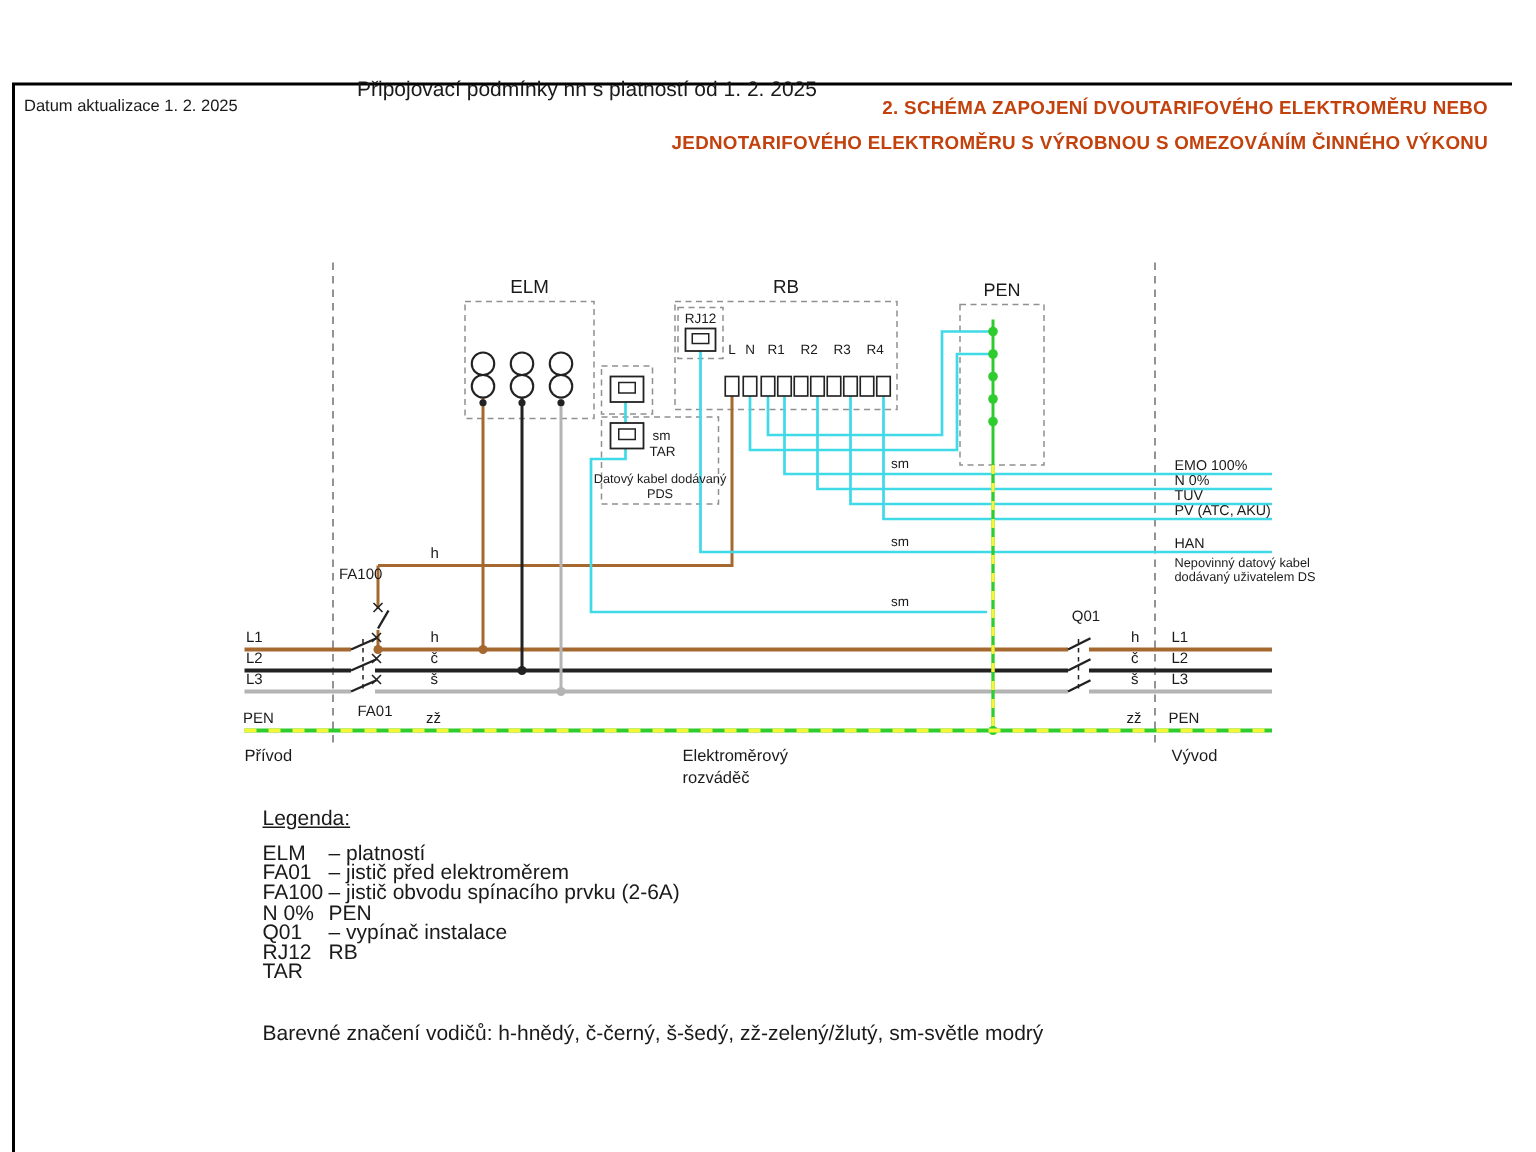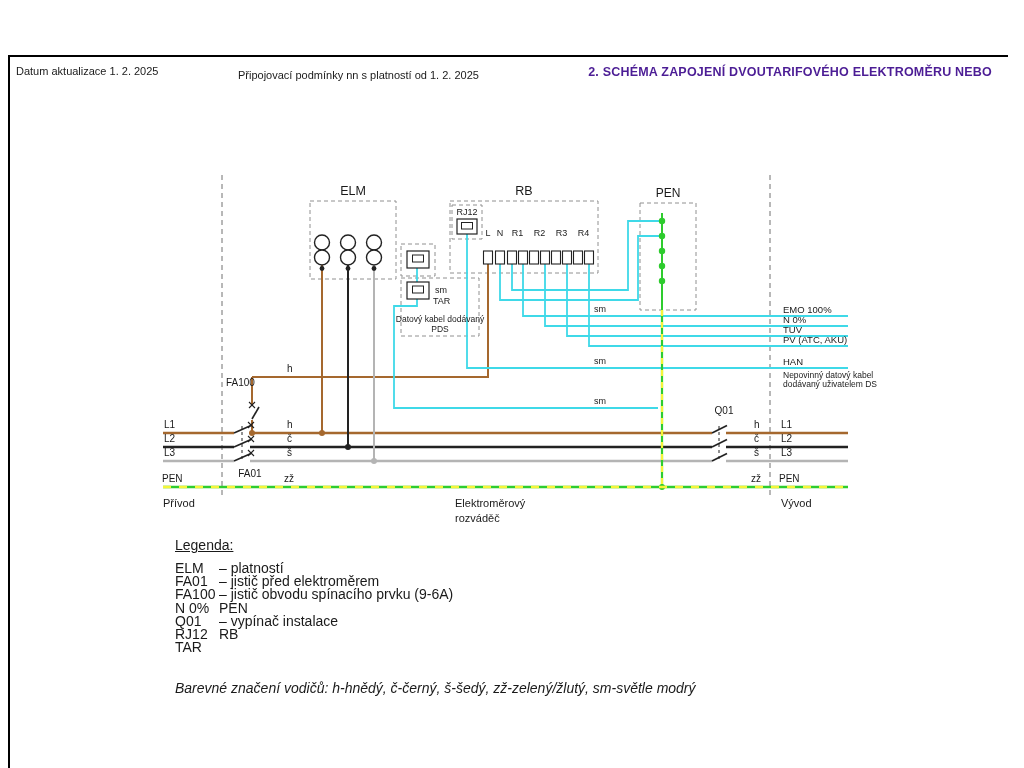--- a/index.html
+++ b/index.html
@@ -1,40 +1,41 @@
 <!DOCTYPE html>
 <html><head>
 <meta charset="utf-8">
 <style>
   * { margin:0; padding:0; box-sizing:border-box; }
   html,body { width:1024px; height:768px; background:#fff; }
   body { font-family:"Liberation Sans",sans-serif; color:#1a1a1a; }
   .page { position:relative; width:1008px; height:768px; background:#fff; overflow:hidden;margin-top:25px; }
   .frame { position:absolute; left:8px; top:30px; width:1008px; height:730px; border:2px solid #000; }
   .hdr-date { position:absolute; left:16px; top:40px; font-size:11px; }
-  .hdr-doc  { position:absolute; left:238px; top:44px; font-size:11px; }
+  .hdr-doc  { position:absolute; left:238px; top:26px; font-size:14px; }
   .hdr-title{ position:absolute; right:16px; top:36px; text-align:right; font-size:12.5px;
-              font-weight:bold; color:#4c1d95; line-height:23px; letter-spacing:.2px; }
+              font-weight:bold; color:#c2410c; line-height:23px; letter-spacing:.2px; }
   svg.diagram { position:absolute; left:0; top:0; }
   svg text { font-family:"Liberation Sans",sans-serif; fill:#1a1a1a; }
   .legend { position:absolute; left:175px; top:512px; font-size:14px; }
   .legend-title { display:inline-block; text-decoration:underline; margin-bottom:9px; }
   .legend-grid { display:grid; grid-template-columns:44px auto; line-height:13.2px; white-space:nowrap; }
-  .color-note { margin-top:26px; white-space:nowrap;font-style:italic; }
+  .color-note { margin-top:26px; white-space:nowrap; }
 </style>
 </head>
 <body>
 
 <div class="page">
   <div class="frame"></div>
 
   <div class="hdr-date">Datum aktualizace 1. 2. 2025</div>
   <div class="hdr-doc">Připojovací podmínky nn s platností od 1. 2. 2025</div>
   <div class="hdr-title">
     <div>2. SCHÉMA ZAPOJENÍ DVOUTARIFOVÉHO ELEKTROMĚRU NEBO</div>
+    <div>JEDNOTARIFOVÉHO ELEKTROMĚRU S VÝROBNOU S OMEZOVÁNÍM ČINNÉHO VÝKONU</div>
   </div>
 
   <svg class="diagram" width="1024" height="768" viewBox="0 0 1024 768">
 
     <g stroke="#707070" stroke-width="1" stroke-dasharray="5 4">
       <line x1="222" y1="150" x2="222" y2="470"></line>
       <line x1="770" y1="150" x2="770" y2="470"></line>
     </g>
 
     <g fill="none" stroke="#909090" stroke-width="1" stroke-dasharray="4 3">
@@ -229,21 +230,21 @@
   </svg>
 
   <div class="legend">
     <div class="legend-title">Legenda:</div>
     <div class="legend-grid">
       <span>ELM</span>
         <span>– platností</span>
       <span>FA01</span>
         <span>– jistič před elektroměrem</span>
       <span>FA100</span>
-        <span>– jistič obvodu spínacího prvku (9-6A)</span>
+        <span>– jistič obvodu spínacího prvku (2-6A)</span>
       <span>N 0%</span>
       <span>PEN</span>
       <span>Q01</span>
         <span>– vypínač instalace</span>
       <span>RJ12</span>
       <span>RB</span>
       <span>TAR</span>
     </div>
     <div class="color-note">Barevné značení vodičů: h-hnědý, č-černý, š-šedý, zž-zelený/žlutý, sm-světle modrý</div>
   </div>

